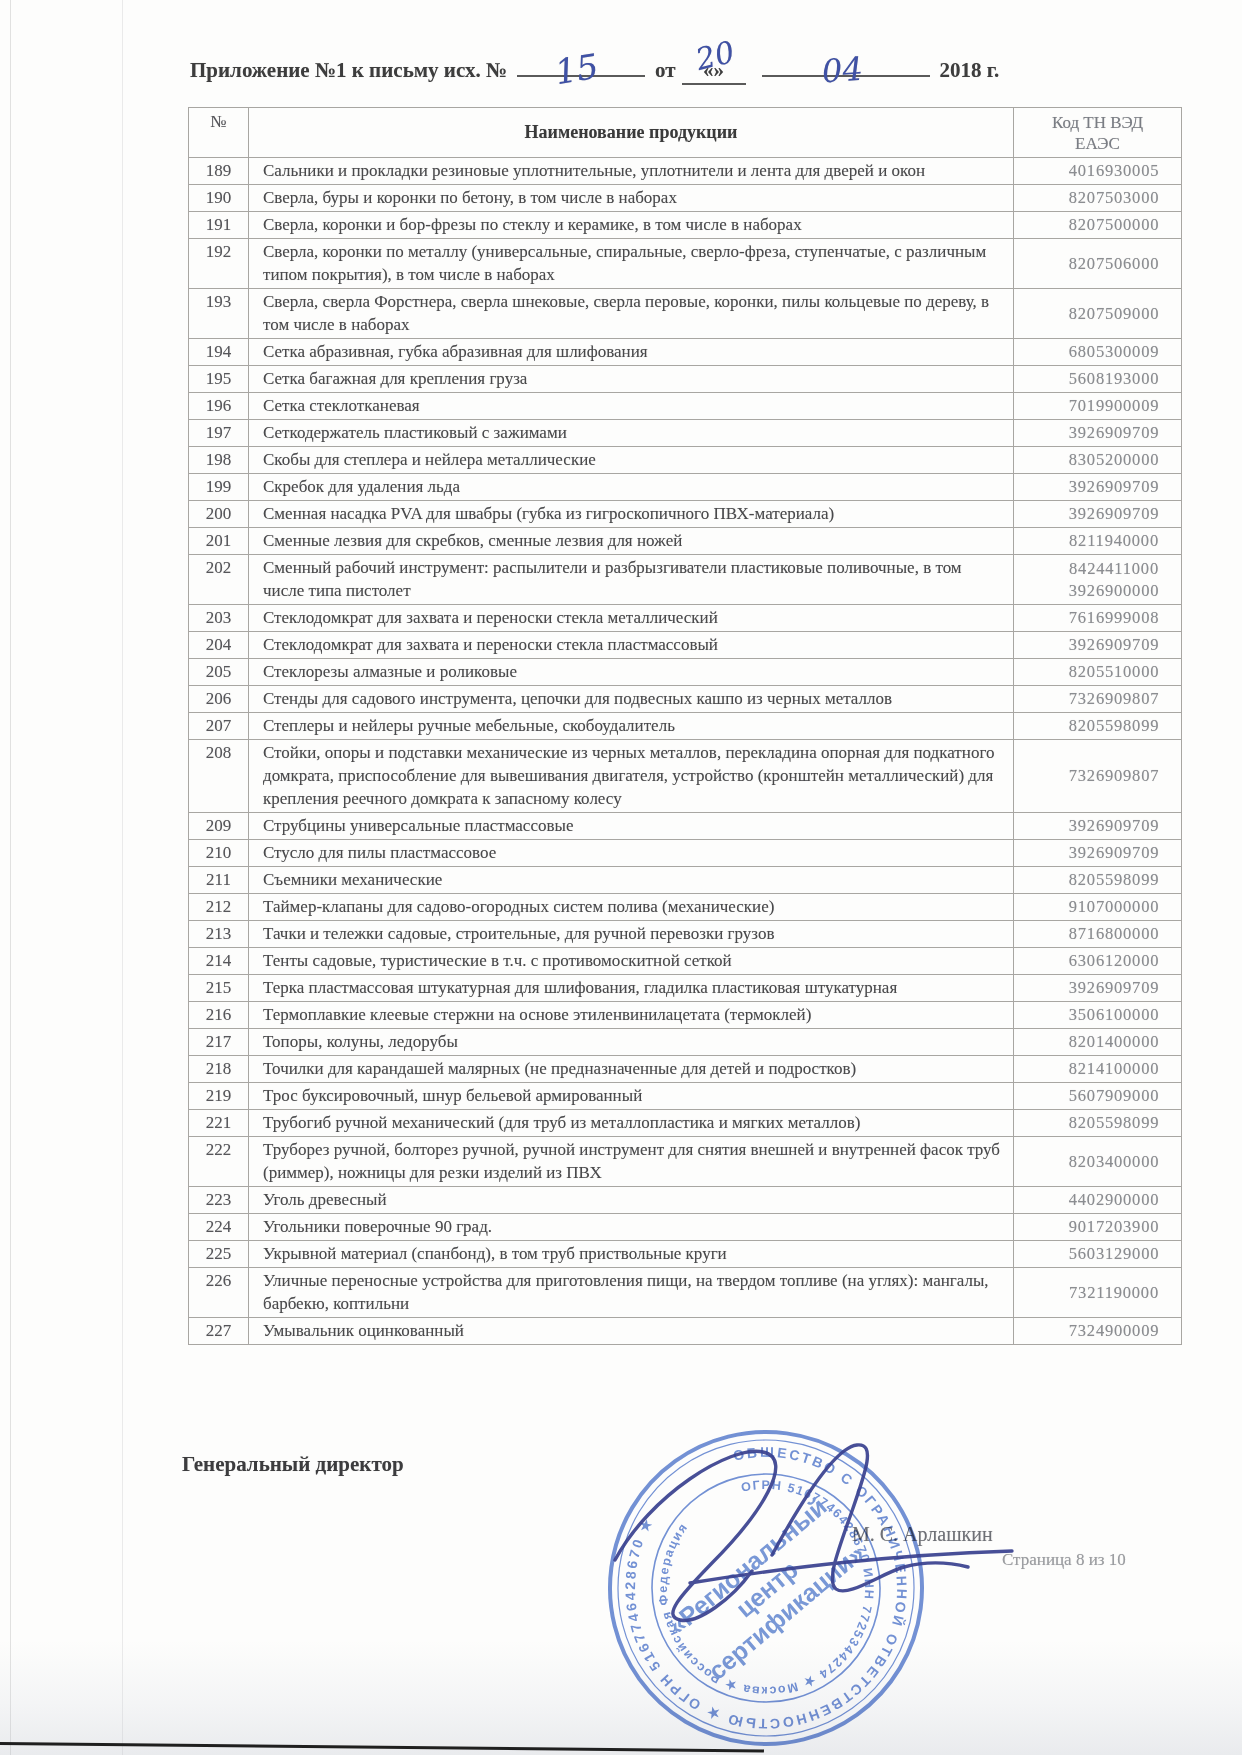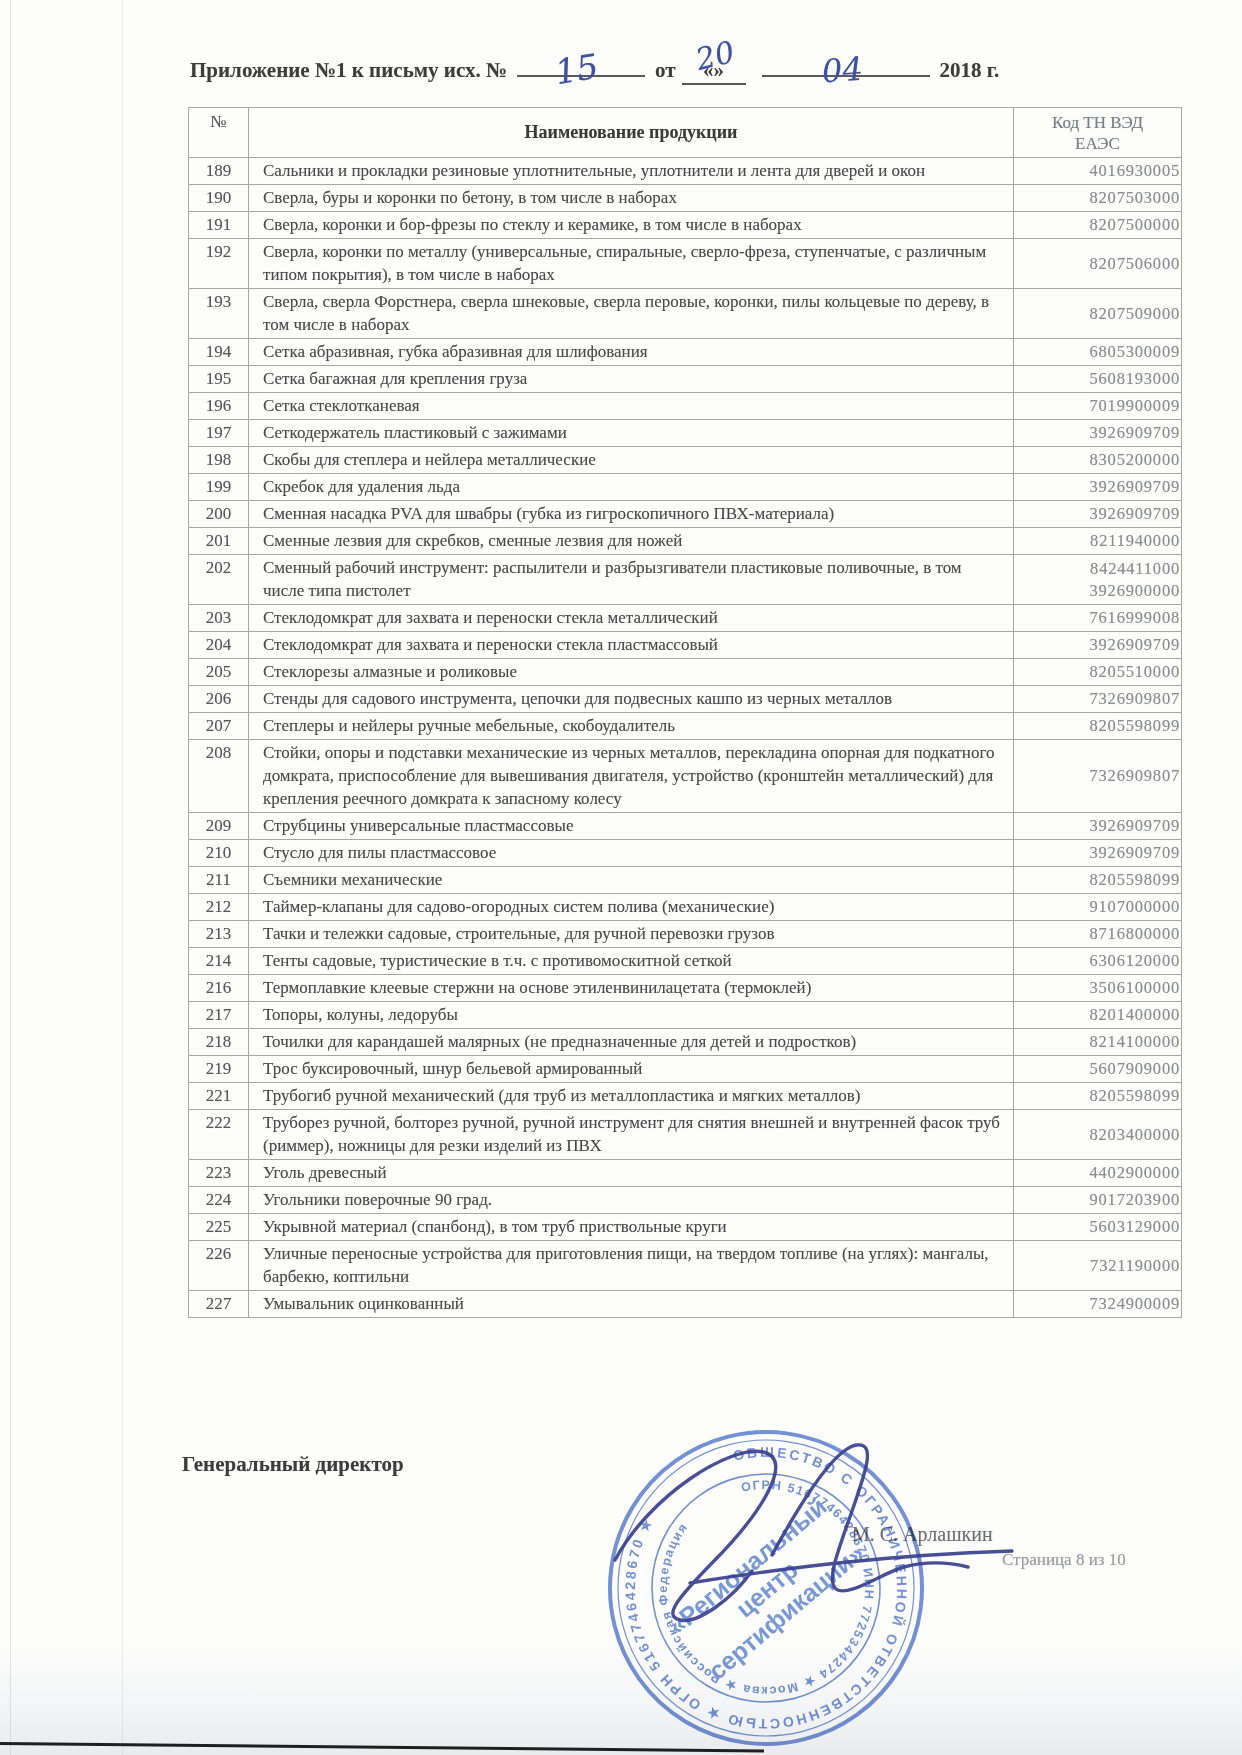--- a/index.html
+++ b/index.html
@@ -62,21 +62,21 @@
   th.h-code{font-size:17px;font-weight:normal;color:#7a7d84;vertical-align:middle;line-height:21px;padding:0 26px;}
   td.num{
     text-align:center;vertical-align:top;
     font-size:17px;color:#56565a;padding:1px 0 2px 0;line-height:23px;
   }
   td.name{
     font-size:17px;color:#49494b;line-height:23px;
     padding:1px 10px 2px 14px;vertical-align:top;margin-top:12px;
   }
   td.code{
-    text-align:right;vertical-align:middle;
+    text-align:center;vertical-align:middle;
     font-size:16.5px;color:#8b8d91;letter-spacing:.8px;
     padding-left:34px;line-height:22px;
   }
 
   
   .director{position:absolute;left:182px;top:1452px;font-size:21px;font-weight:bold;color:#3c3c3e;}
   .company{position:absolute;left:182px;top:1508px;font-size:21px;font-weight:bold;color:#3c3c3e;}
   .signatory{position:absolute;left:852px;top:1508px;font-size:20px;color:#6e7076;margin-top:15px;}
   .page-number{position:absolute;left:1002px;top:1550px;font-size:17px;color:#9b9da1;}
 
@@ -288,20 +288,27 @@
       <td class="name">Тачки и тележки садовые, строительные, для ручной перевозки грузов</td>
       <td class="code">
             <div>8716800000</div>
           </td>
     </tr>
         <tr>
       <td class="num">214</td>
       <td class="name">Тенты садовые, туристические в т.ч. с противомоскитной сеткой</td>
       <td class="code">
             <div>6306120000</div>
+          </td>
+    </tr>
+        <tr>
+      <td class="num">215</td>
+      <td class="name">Терка пластмассовая штукатурная для шлифования, гладилка пластиковая штукатурная</td>
+      <td class="code">
+            <div>3926909709</div>
           </td>
     </tr>
         <tr>
       <td class="num">216</td>
       <td class="name">Термоплавкие клеевые стержни на основе этиленвинилацетата (термоклей)</td>
       <td class="code">
             <div>3506100000</div>
           </td>
     </tr>
         <tr>

